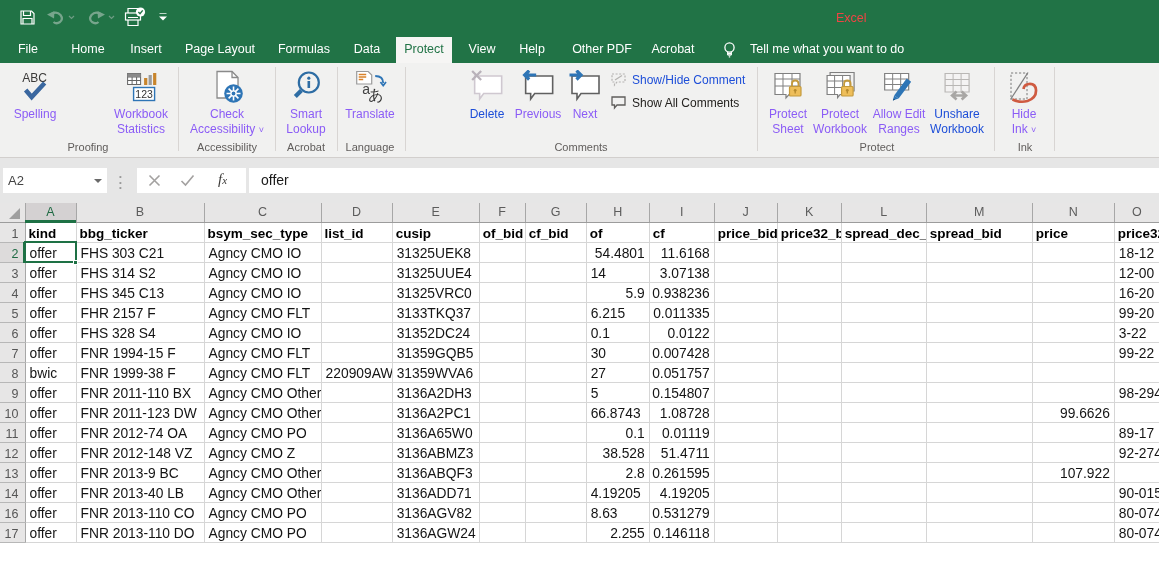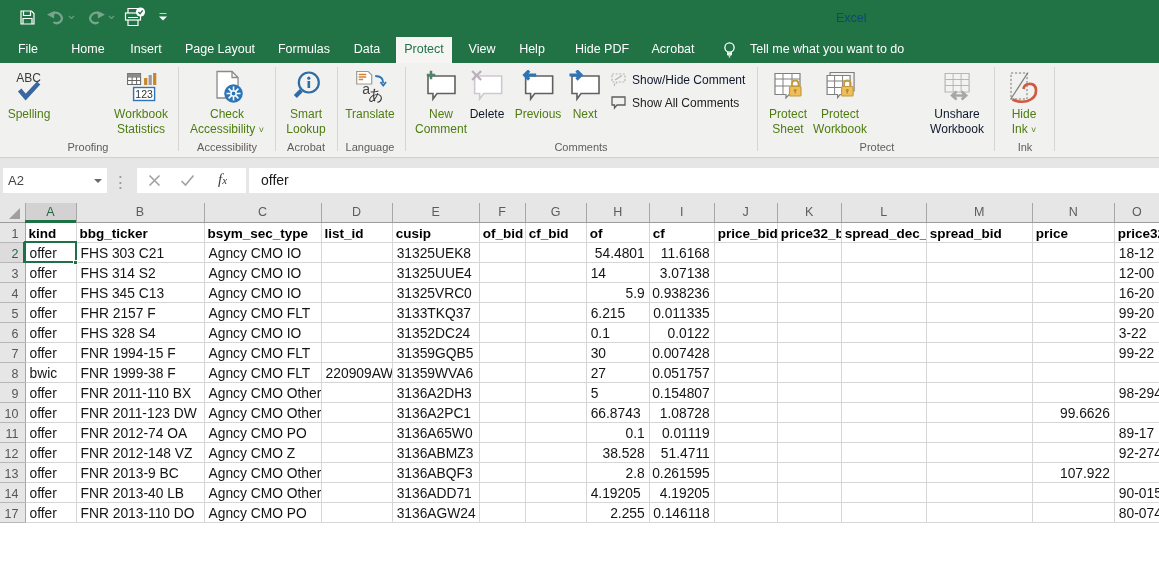--- a/index.html
+++ b/index.html
@@ -1,34 +1,34 @@
 <!DOCTYPE html>
 <html><head>
 <meta charset="utf-8">
 <style>
 * { margin:0; padding:0; box-sizing:border-box; }
 html,body { width:1159px; height:563px; overflow:hidden; }
 body { font-family:"Liberation Sans",sans-serif; position:relative; background:#fff; }
 .abs { position:absolute; }
 
 #titlebar { position:absolute; left:0; top:0; width:1159px; height:36px; background:#217346; }
-#title { position:absolute; left:836px; top:11px; color:#0c4a6e; font-size:12.5px; }
+#title { position:absolute; left:836px; top:11px; color:#ef4444; font-size:12.5px; }
 
 #tabrow { position:absolute; left:0; top:36px; width:1159px; height:27px; background:#217346; }
 .tab { position:absolute; top:36px; height:27px; line-height:27px; color:#fff; font-size:12.5px; transform:translateX(-50%); white-space:nowrap; }
 #activetab { position:absolute; left:396px; top:37px; width:56px; height:26px; background:#f6f5f4; }
 .tabg { color:#217346; }
 
 #ribbon { position:absolute; left:0; top:63px; width:1159px; height:95px; background:#f1f1f0; border-bottom:1px solid #d2cfcd; }
 .gsep { position:absolute; top:4px; width:1px; height:84px; background:#d8d5d3; }
 .glabel { position:absolute; top:78px; transform:translateX(-50%); font-size:11px; color:#605d5b; white-space:nowrap; }
 .bigbtn { position:absolute; top:7px; transform:translateX(-50%); text-align:center; }
 .bicon { display:block; margin:0 auto; }
-.blabel { font-size:12px; color:#4d7c0f; line-height:14.5px; margin-top:3px; white-space:nowrap; }
-.gray { color:#0f172a; }
+.blabel { font-size:12px; color:#8b5cf6; line-height:14.5px; margin-top:3px; white-space:nowrap; }
+.gray { color:#1d4ed8; }
 .smallrow { position:absolute; display:flex; align-items:center; font-size:12px; color:#24221f; white-space:nowrap; }
 
 #fbar { position:absolute; left:0; top:158px; width:1159px; height:45px; background:#e6e6e6; }
 .fwhite { position:absolute; top:10px; height:25px; background:#fff; }
 #namebox { left:3px; width:104px; }
 #nametext { position:absolute; left:8px; top:15px; font-size:13px; color:#444; }
 #namearrow { position:absolute; left:94px; top:21px; width:0; height:0; border-left:4px solid transparent; border-right:4px solid transparent; border-top:4.5px solid #6a6a6a; }
 #fdots { position:absolute; left:119px; top:16px; color:#999; font-size:8px; letter-spacing:0; line-height:5.5px; }
 #fxbox { left:137px; width:109px; }
 #finput { left:249px; width:910px; }
@@ -59,21 +59,21 @@
 <div id="activetab"></div>
 <div class="tab" style="left:28px">File</div>
 <div class="tab" style="left:88px">Home</div>
 <div class="tab" style="left:146px">Insert</div>
 <div class="tab" style="left:220px">Page Layout</div>
 <div class="tab" style="left:304px">Formulas</div>
 <div class="tab" style="left:367px">Data</div>
 <div class="tab tabg" style="left:424px">Protect</div>
 <div class="tab" style="left:482px">View</div>
 <div class="tab" style="left:532px">Help</div>
-<div class="tab" style="left:602px">Hide PDF</div>
+<div class="tab" style="left:602px">Other PDF</div>
 <div class="tab" style="left:673px">Acrobat</div>
 <div class="tab" style="left:824px;transform:none;left:750px">Tell me what you want to do</div>
 <svg class="abs" style="left:721px;top:41px" width="17" height="18" viewBox="0 0 17 18">
   <g fill="none" stroke="#fff" stroke-width="1.3">
     <circle cx="8.5" cy="6.5" r="4.6"></circle>
     <path d="M6.7 11 L6.7 14.2 M10.3 11 L10.3 14.2 M6.7 12.6 L10.3 12.6 M7.2 14.2 L9.8 14.2 M7.8 15.8 L9.2 15.8"></path>
   </g>
 </svg>
 
 <svg class="abs" style="left:20px;top:10px" width="15" height="15" viewBox="0 0 15 15">
@@ -119,21 +119,21 @@
   <div class="gsep" style="left:994px"></div>
   <div class="gsep" style="left:1054px"></div>
   <div class="glabel" style="left:88px">Proofing</div>
   <div class="glabel" style="left:227px">Accessibility</div>
   <div class="glabel" style="left:306px">Acrobat</div>
   <div class="glabel" style="left:370px">Language</div>
   <div class="glabel" style="left:581px">Comments</div>
   <div class="glabel" style="left:877px">Protect</div>
   <div class="glabel" style="left:1025px">Ink</div>
 
-  <div class="bigbtn" style="left:29px">
+  <div class="bigbtn" style="left:35px">
     <svg class="bicon" width="34" height="34" viewBox="0 0 34 34">
       <text x="17" y="12" font-size="12" fill="#3b3a39" text-anchor="middle" font-family="Liberation Sans">ABC</text>
       <path d="M8 20 L14 27 L27 13" fill="none" stroke="#3a679f" stroke-width="4.5"></path>
     </svg>
     <div class="blabel">Spelling</div>
   </div>
   <div class="bigbtn" style="left:141px">
     <svg class="bicon" width="34" height="34" viewBox="0 0 34 34">
       <g fill="#fff" stroke="#666" stroke-width="1">
         <rect x="3.5" y="3.5" width="13" height="11"></rect>
@@ -175,27 +175,20 @@
       <path d="M3.5 1.5 H15 L18.5 5 V14 H3.5 Z" fill="#fff" stroke="#9a9a9a" stroke-width="1.2"></path>
       <path d="M5.5 4.5 H13 M5.5 7 H13 M5.5 9.5 H10" stroke="#d9822b" stroke-width="1.3"></path>
       <text x="9" y="24" font-size="14" fill="#444" font-family="Liberation Sans">a</text>
       <path d="M22 6 Q30 6 30 13" fill="none" stroke="#2e75b6" stroke-width="1.8"></path>
       <path d="M27.2 12 L30 15.5 L32.8 12" fill="none" stroke="#2e75b6" stroke-width="1.8"></path>
       <text x="15" y="30" font-size="15" fill="#333" font-family="Liberation Sans">あ</text>
     </svg>
     <div class="blabel">Translate</div>
   </div>
 
-  <div class="bigbtn" style="left:441px">
-    <svg class="bicon" width="34" height="34" viewBox="0 0 34 34">
-      <path d="M4 6 H31 V23.5 H13 L9 29 V23.5 H4 Z" fill="#fff" stroke="#606060" stroke-width="1.6"></path>
-      <path d="M7 0.8 V9.2 M2.8 5 H11.2" stroke="#4e8568" stroke-width="2.5"></path>
-    </svg>
-    <div class="blabel">New<br>Comment</div>
-  </div>
   <div class="bigbtn" style="left:487px">
     <svg class="bicon" width="34" height="34" viewBox="0 0 34 34">
       <path d="M5 6 H32 V23.5 H14 L10 29 V23.5 H5 Z" fill="#fff" stroke="#cfc8d0" stroke-width="1.6"></path>
       <path d="M2.5 1 L11.5 10 M11.5 1 L2.5 10" stroke="#b9b2ba" stroke-width="2.3"></path>
     </svg>
     <div class="blabel gray">Delete</div>
   </div>
   <div class="bigbtn" style="left:538px">
     <svg class="bicon" width="34" height="34" viewBox="0 0 34 34">
       <path d="M5 6 H32 V23.5 H14 L10 29 V23.5 H5 Z" fill="#fff" stroke="#606060" stroke-width="1.6"></path>
@@ -239,20 +232,30 @@
     <svg class="bicon" width="34" height="34" viewBox="0 0 34 34">
       <path d="M7 2.5 H31 V21 H7 Z" fill="none" stroke="#808080" stroke-width="1.2"></path>
       <path d="M4 5.5 H27 V24.5 H17 L14.5 27.5 V24.5 H4 Z" fill="#fff" stroke="#808080" stroke-width="1.2"></path>
       <path d="M4 11 H27 M4 17.5 H27 M11.5 5.5 V24.5 M19.5 5.5 V24.5" stroke="#808080" stroke-width="1"></path>
       <rect x="18.5" y="16.5" width="11.5" height="9.5" rx="1" fill="#eebe5a" stroke="#c49a3c" stroke-width="1.2"></rect>
       <path d="M21 16.5 V13.8 Q21 10.5 24.2 10.5 Q27.5 10.5 27.5 13.8 V16.5" fill="none" stroke="#c49a3c" stroke-width="1.8"></path>
       <circle cx="24.2" cy="20.3" r="1.4" fill="#b58a2e"></circle>
       <path d="M24.2 20.8 V23.5" stroke="#b58a2e" stroke-width="1.3"></path>
     </svg>
     <div class="blabel">Protect<br>Workbook</div>
+  </div>
+  <div class="bigbtn" style="left:899px">
+    <svg class="bicon" width="34" height="34" viewBox="0 0 34 34">
+      <path d="M3 3.5 H27 V20 H3 Z" fill="#fff" stroke="#808080" stroke-width="1.2"></path>
+      <path d="M3 9 H27 M3 14.5 H27 M11 3.5 V20 M19 3.5 V20" stroke="#808080" stroke-width="1"></path>
+      <path d="M12.5 25.5 L25 8.5 L29.5 11.8 L17 28.5 Z" fill="#2e75b6"></path>
+      <path d="M12.5 25.5 L16.8 28.6 L11.2 30.5 Z" fill="#2e75b6"></path>
+      <path d="M11.2 30.5 L13.5 29.7 L12 28.6 Z" fill="#1a4a77"></path>
+    </svg>
+    <div class="blabel">Allow Edit<br>Ranges</div>
   </div>
   <div class="bigbtn" style="left:957px">
     <svg class="bicon" width="34" height="34" viewBox="0 0 34 34">
       <path d="M5 3.5 H29 V22 H5 Z" fill="#f4f3f3" stroke="#b9b7b5" stroke-width="1.2"></path>
       <path d="M5 9.5 H29 M5 15.5 H29 M13 3.5 V22 M21 3.5 V22" stroke="#b9b7b5" stroke-width="1"></path>
       <path d="M13 25.5 H25 M16.5 21.5 L12 25.5 L16.5 29.5 M21.5 21.5 L26 25.5 L21.5 29.5" fill="none" stroke="#a8a6a4" stroke-width="2.6"></path>
     </svg>
     <div class="blabel gray">Unshare<br>Workbook</div>
   </div>
 
@@ -566,20 +569,38 @@
           <td class="c">4.19205</td>
           <td class="c num">4.19205</td>
           <td class="c"></td>
           <td class="c"></td>
           <td class="c"></td>
           <td class="c"></td>
           <td class="c"></td>
           <td class="c">90-015</td>
         </tr>
 <tr class="r">
+          <td class="rh">16</td>
+          <td class="c">offer</td>
+          <td class="c">FNR 2013-110 CO</td>
+          <td class="c">Agncy CMO PO</td>
+          <td class="c"></td>
+          <td class="c">3136AGV82</td>
+          <td class="c"></td>
+          <td class="c"></td>
+          <td class="c">8.63</td>
+          <td class="c num">0.531279</td>
+          <td class="c"></td>
+          <td class="c"></td>
+          <td class="c"></td>
+          <td class="c"></td>
+          <td class="c"></td>
+          <td class="c">80-074</td>
+        </tr>
+<tr class="r">
           <td class="rh">17</td>
           <td class="c">offer</td>
           <td class="c">FNR 2013-110 DO</td>
           <td class="c">Agncy CMO PO</td>
           <td class="c"></td>
           <td class="c">3136AGW24</td>
           <td class="c"></td>
           <td class="c"></td>
           <td class="c num">2.255</td>
           <td class="c num">0.146118</td>

